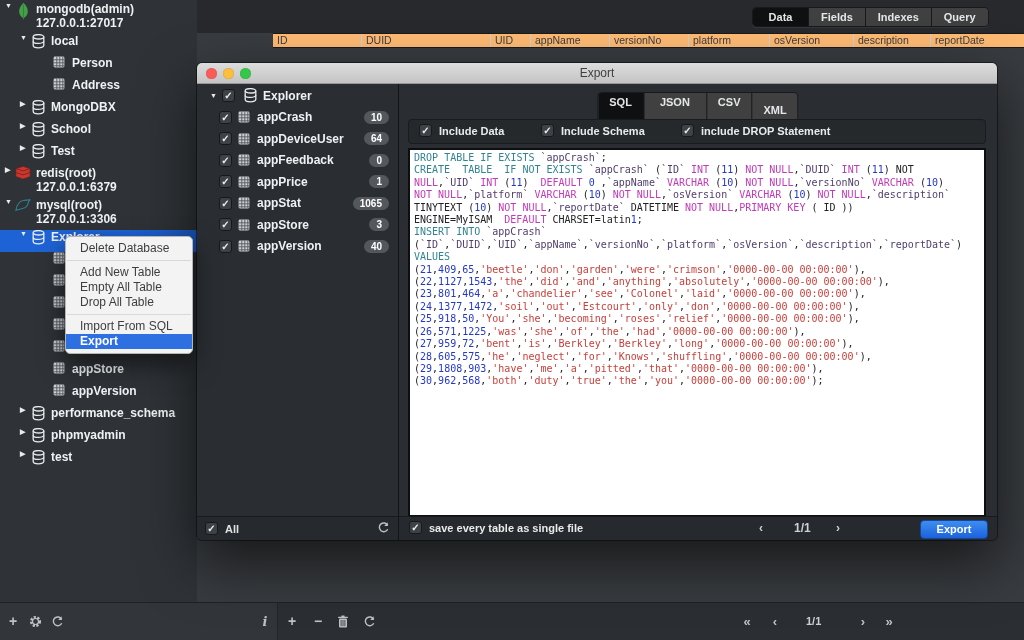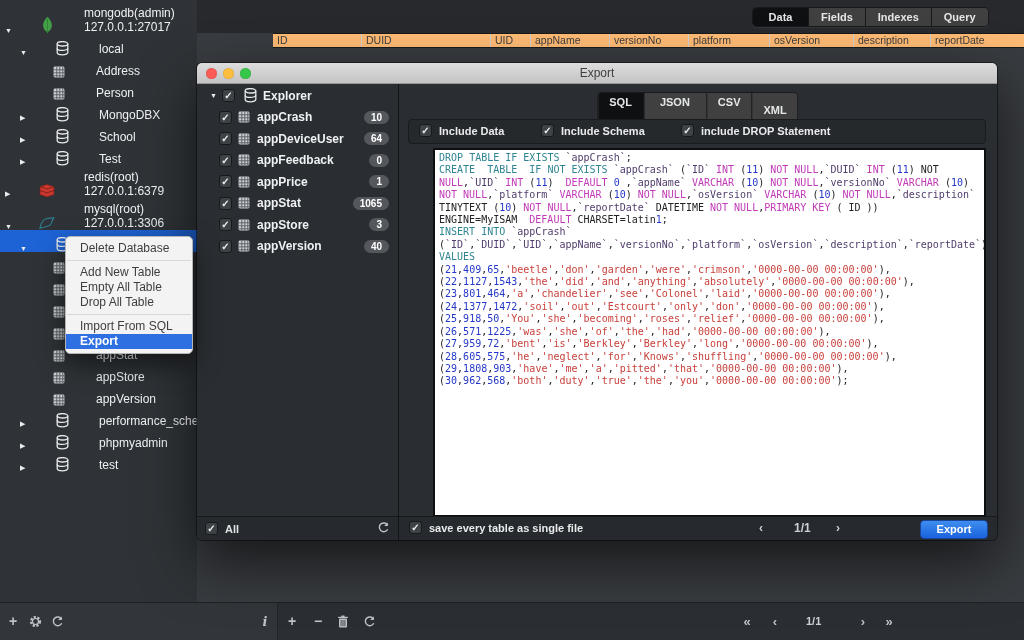--- a/index.html
+++ b/index.html
@@ -15,21 +15,21 @@
 
   
   .seg{display:inline-flex;border:1px solid #17191c;border-radius:4px;overflow:hidden;background:#404040;box-shadow:0 1px 0 rgba(255,255,255,.06);}
   .seg-item{padding:3px 12px;font-size:11px;font-weight:bold;color:#e4e6e8;border-right:1px solid #17191c;cursor:default;}
   .seg-item:last-child{border-right:none;}
   .seg-item.active{background:#0e1012;}
   #main-tabs{position:absolute;left:555px;top:7px;}
 
   
   .sidebar{position:absolute;left:0;top:0;width:197px;bottom:37px;background:#2f3337;padding-top:2px;box-sizing:border-box;z-index:1;}
-  .srow{display:flex;align-items:flex-end;color:#eff1f3;font-size:12px;font-weight:normal;height:22px;white-space:nowrap;gap:24px;}
+  .srow{display:flex;align-items:flex-start;color:#eff1f3;font-size:12px;font-weight:bold;height:22px;white-space:nowrap;}
   .srow.conn{height:32px;padding-left:5px;}
   .srow.db{padding-left:20px;}
   .srow.tbl{padding-left:51px;}
   .srow.sel{background:#1e63d5;}
   .tri{width:10px;font-size:7px;color:#e9ebed;flex:0 0 10px;text-align:left;}
   .sicon{display:inline-flex;align-items:center;justify-content:center;width:16px;margin-right:5px;flex:0 0 16px;}
   .lines{display:flex;flex-direction:column;line-height:14px;}
 
   
   .menu{position:absolute;left:65px;top:236px;width:126px;background:#f3f3f3;border:1px solid #b5b5b5;border-radius:5px;box-shadow:0 10px 26px rgba(0,0,0,.55);padding:4px 0;z-index:40;}
@@ -47,21 +47,21 @@
   .modal-left{position:absolute;left:0;top:0;bottom:0;width:201px;border-right:1px solid #121415;background:#2a2e32;}
   .mrow{display:flex;align-items:center;height:21.5px;color:#eff1f3;font-size:12px;font-weight:bold;white-space:nowrap;position:relative;}
   .mrow .tri{width:12px;flex:0 0 12px;}
   .badge{position:absolute;right:9px;background:#54585d;color:#fff;font-size:10px;font-weight:bold;border-radius:8px;padding:1px 7px;line-height:11px;}
   .cb{width:13px;height:13px;background:#3e4247;border:1px solid #17191b;border-radius:3px;color:#eceef0;font-size:10px;line-height:12px;text-align:center;font-weight:bold;flex:0 0 13px;box-sizing:border-box;}
   .modal-left-footer{position:absolute;left:0;right:0;bottom:0;height:23px;background:#26292d;border-top:1px solid #17191b;display:flex;align-items:center;padding:0 8px;color:#dfe1e3;font-size:11px;font-weight:bold;}
   .modal-right{position:absolute;left:202px;right:0;top:0;bottom:0;}
   #fmt-tabs{position:absolute;left:50%;transform:translateX(-50%);top:8px;}
   .opts{position:absolute;left:9px;right:11px;top:35px;height:23px;background:#26292c;border:1px solid #191c1e;border-radius:4px;}
   .opt{position:absolute;top:4px;display:flex;align-items:center;gap:7px;color:#e8eaec;font-size:11px;font-weight:bold;white-space:nowrap;}
-  .code{position:absolute;left:9px;right:11px;top:64px;bottom:23px;background:#fff;border:2px solid #0d0e0f;padding:2px 4px;font-family:"DejaVu Sans Mono",monospace;font-size:10px;line-height:12.4px;white-space:pre;overflow:hidden;color:#232327;margin-left:25px;}
+  .code{position:absolute;left:9px;right:11px;top:64px;bottom:23px;background:#fff;border:2px solid #0d0e0f;padding:2px 4px;font-family:"DejaVu Sans Mono",monospace;font-size:10px;line-height:12.4px;white-space:pre;overflow:hidden;color:#232327;}
   .code .k{color:#2f8593;}  
   .code .t{color:#c13bb8;}  
   .code .id{color:#503d6b;} 
   .code .n{color:#2437c8;}  
   .code .s{color:#c8403b;}  
   .modal-right-footer{position:absolute;left:0;right:0;bottom:0;height:23px;background:#26292d;border-top:1px solid #17191b;}
   .savebox{position:absolute;left:10px;top:4px;display:flex;align-items:center;gap:7px;color:#e8eaec;font-size:11px;font-weight:bold;}
   .pg{position:absolute;top:0;height:23px;line-height:23px;color:#cdd1d5;font-size:12px;font-weight:bold;cursor:default;}
   .export-btn{position:absolute;right:9px;top:3px;width:66px;height:17px;background:linear-gradient(#3f8df0,#1a63dd);border:1px solid #16459c;border-radius:4px;color:#fff;font-size:11px;font-weight:bold;text-align:center;line-height:16px;cursor:default;}
   .refresh-right{margin-left:auto;}
@@ -133,37 +133,37 @@
             <g stroke="#56595d" stroke-width="0.9">
               <line x1="0.6" y1="3.8" x2="11.4" y2="3.8"></line>
               <line x1="0.6" y1="6.8" x2="11.4" y2="6.8"></line>
               <line x1="0.6" y1="9.8" x2="11.4" y2="9.8"></line>
               <line x1="3.8" y1="0.6" x2="3.8" y2="11.4"></line>
               <line x1="6.8" y1="0.6" x2="6.8" y2="11.4"></line>
               <line x1="9.8" y1="0.6" x2="9.8" y2="11.4"></line>
             </g>
           </svg>
         </span>
+        <span>Person</span>
+      </div>
+      <div class="srow tbl">
+        <span class="sicon">
+          <svg width="12" height="12" viewBox="0 0 12 12">
+            <rect x="0.6" y="0.6" width="10.8" height="10.8" rx="1.4" fill="#ccd0d4"></rect>
+            <g stroke="#56595d" stroke-width="0.9">
+              <line x1="0.6" y1="3.8" x2="11.4" y2="3.8"></line>
+              <line x1="0.6" y1="6.8" x2="11.4" y2="6.8"></line>
+              <line x1="0.6" y1="9.8" x2="11.4" y2="9.8"></line>
+              <line x1="3.8" y1="0.6" x2="3.8" y2="11.4"></line>
+              <line x1="6.8" y1="0.6" x2="6.8" y2="11.4"></line>
+              <line x1="9.8" y1="0.6" x2="9.8" y2="11.4"></line>
+            </g>
+          </svg>
+        </span>
         <span>Address</span>
-      </div>
-      <div class="srow tbl">
-        <span class="sicon">
-          <svg width="12" height="12" viewBox="0 0 12 12">
-            <rect x="0.6" y="0.6" width="10.8" height="10.8" rx="1.4" fill="#ccd0d4"></rect>
-            <g stroke="#56595d" stroke-width="0.9">
-              <line x1="0.6" y1="3.8" x2="11.4" y2="3.8"></line>
-              <line x1="0.6" y1="6.8" x2="11.4" y2="6.8"></line>
-              <line x1="0.6" y1="9.8" x2="11.4" y2="9.8"></line>
-              <line x1="3.8" y1="0.6" x2="3.8" y2="11.4"></line>
-              <line x1="6.8" y1="0.6" x2="6.8" y2="11.4"></line>
-              <line x1="9.8" y1="0.6" x2="9.8" y2="11.4"></line>
-            </g>
-          </svg>
-        </span>
-        <span>Person</span>
       </div>
       <div class="srow db">
         <span class="tri">▶</span>
         <span class="sicon">
           <svg width="13" height="15" viewBox="0 0 13 15">
             <ellipse cx="6.5" cy="2.8" rx="5.3" ry="2.2" fill="none" stroke="#e8eaec" stroke-width="1.3"></ellipse>
             <path d="M1.2 2.8 v8.8 c0 1.2 2.4 2.2 5.3 2.2 s5.3-1 5.3-2.2 v-8.8" fill="none" stroke="#e8eaec" stroke-width="1.3"></path>
             <path d="M1.2 7.2 c0 1.2 2.4 2.2 5.3 2.2 s5.3-1 5.3-2.2" fill="none" stroke="#e8eaec" stroke-width="1.3"></path>
           </svg>
         </span>

